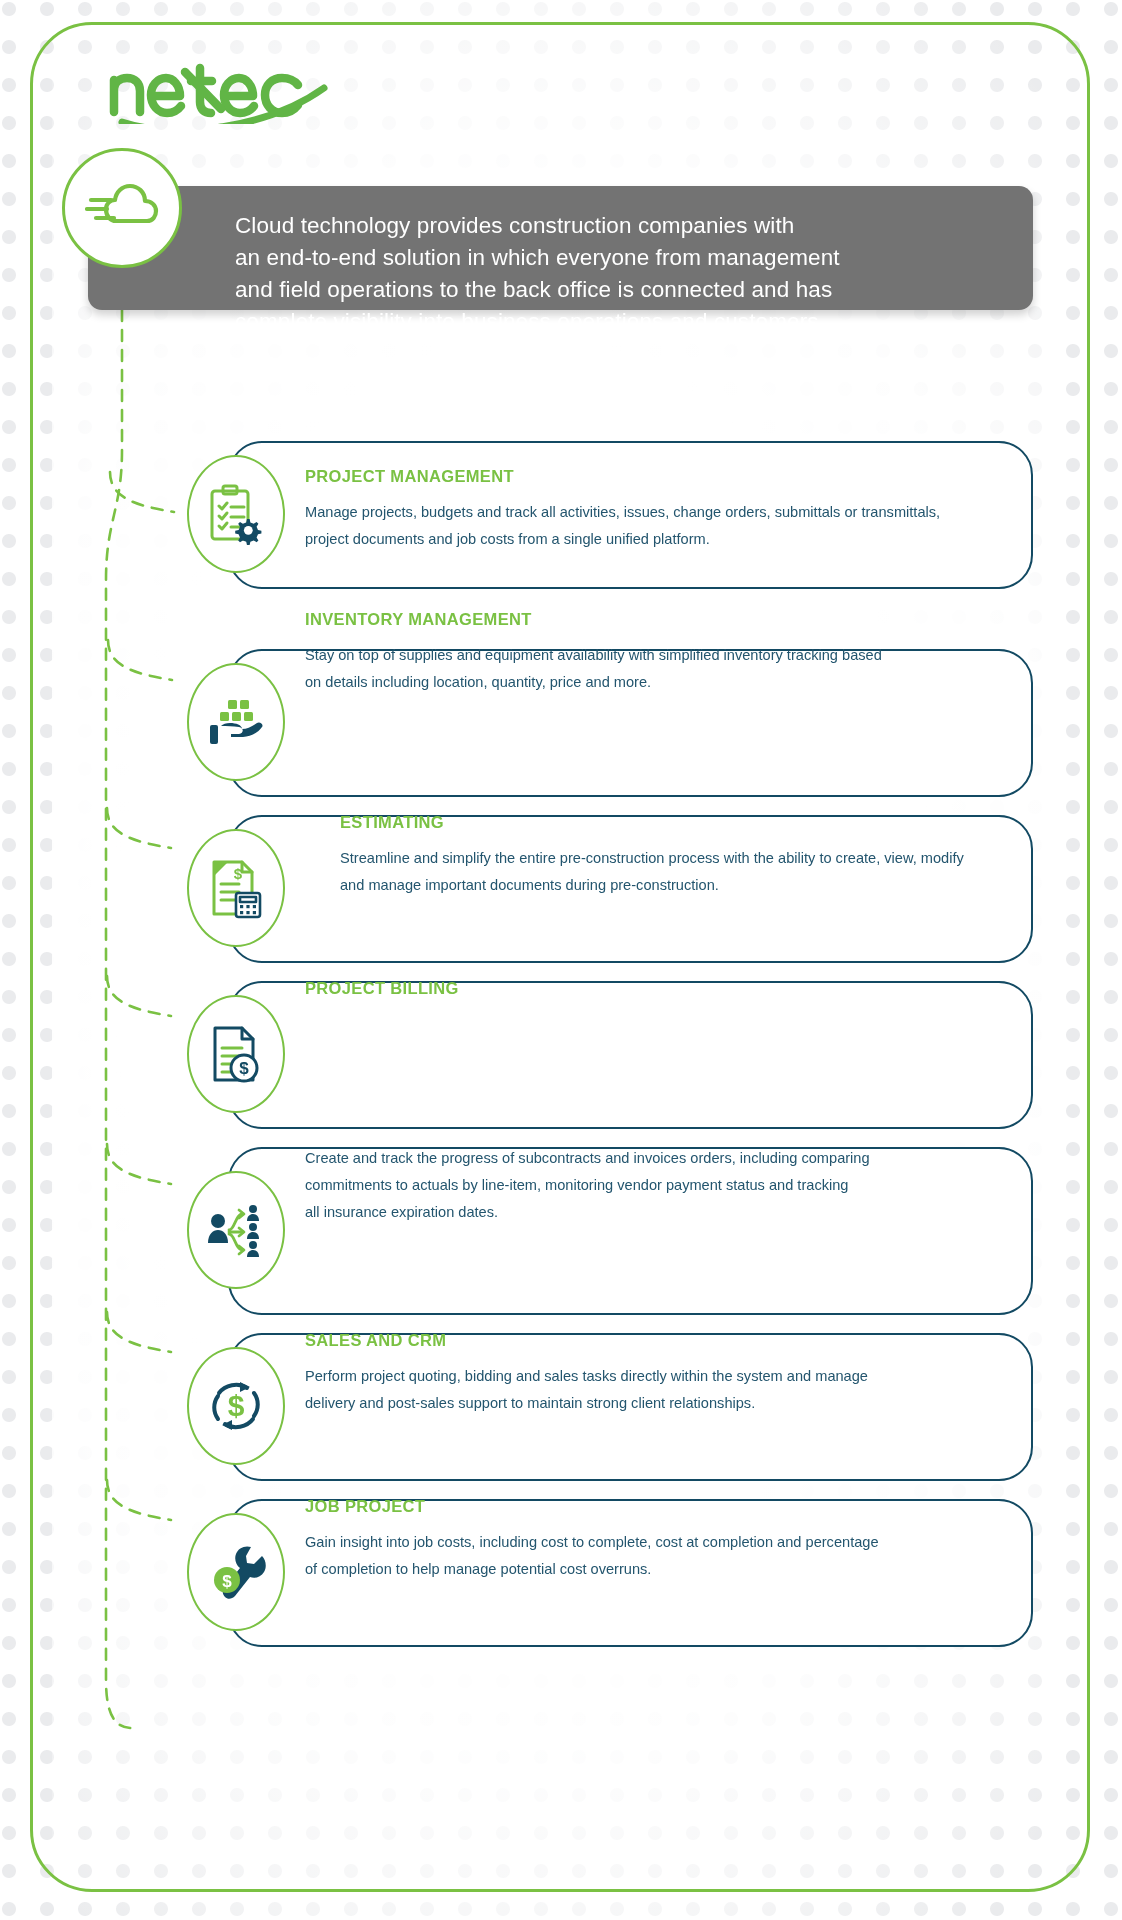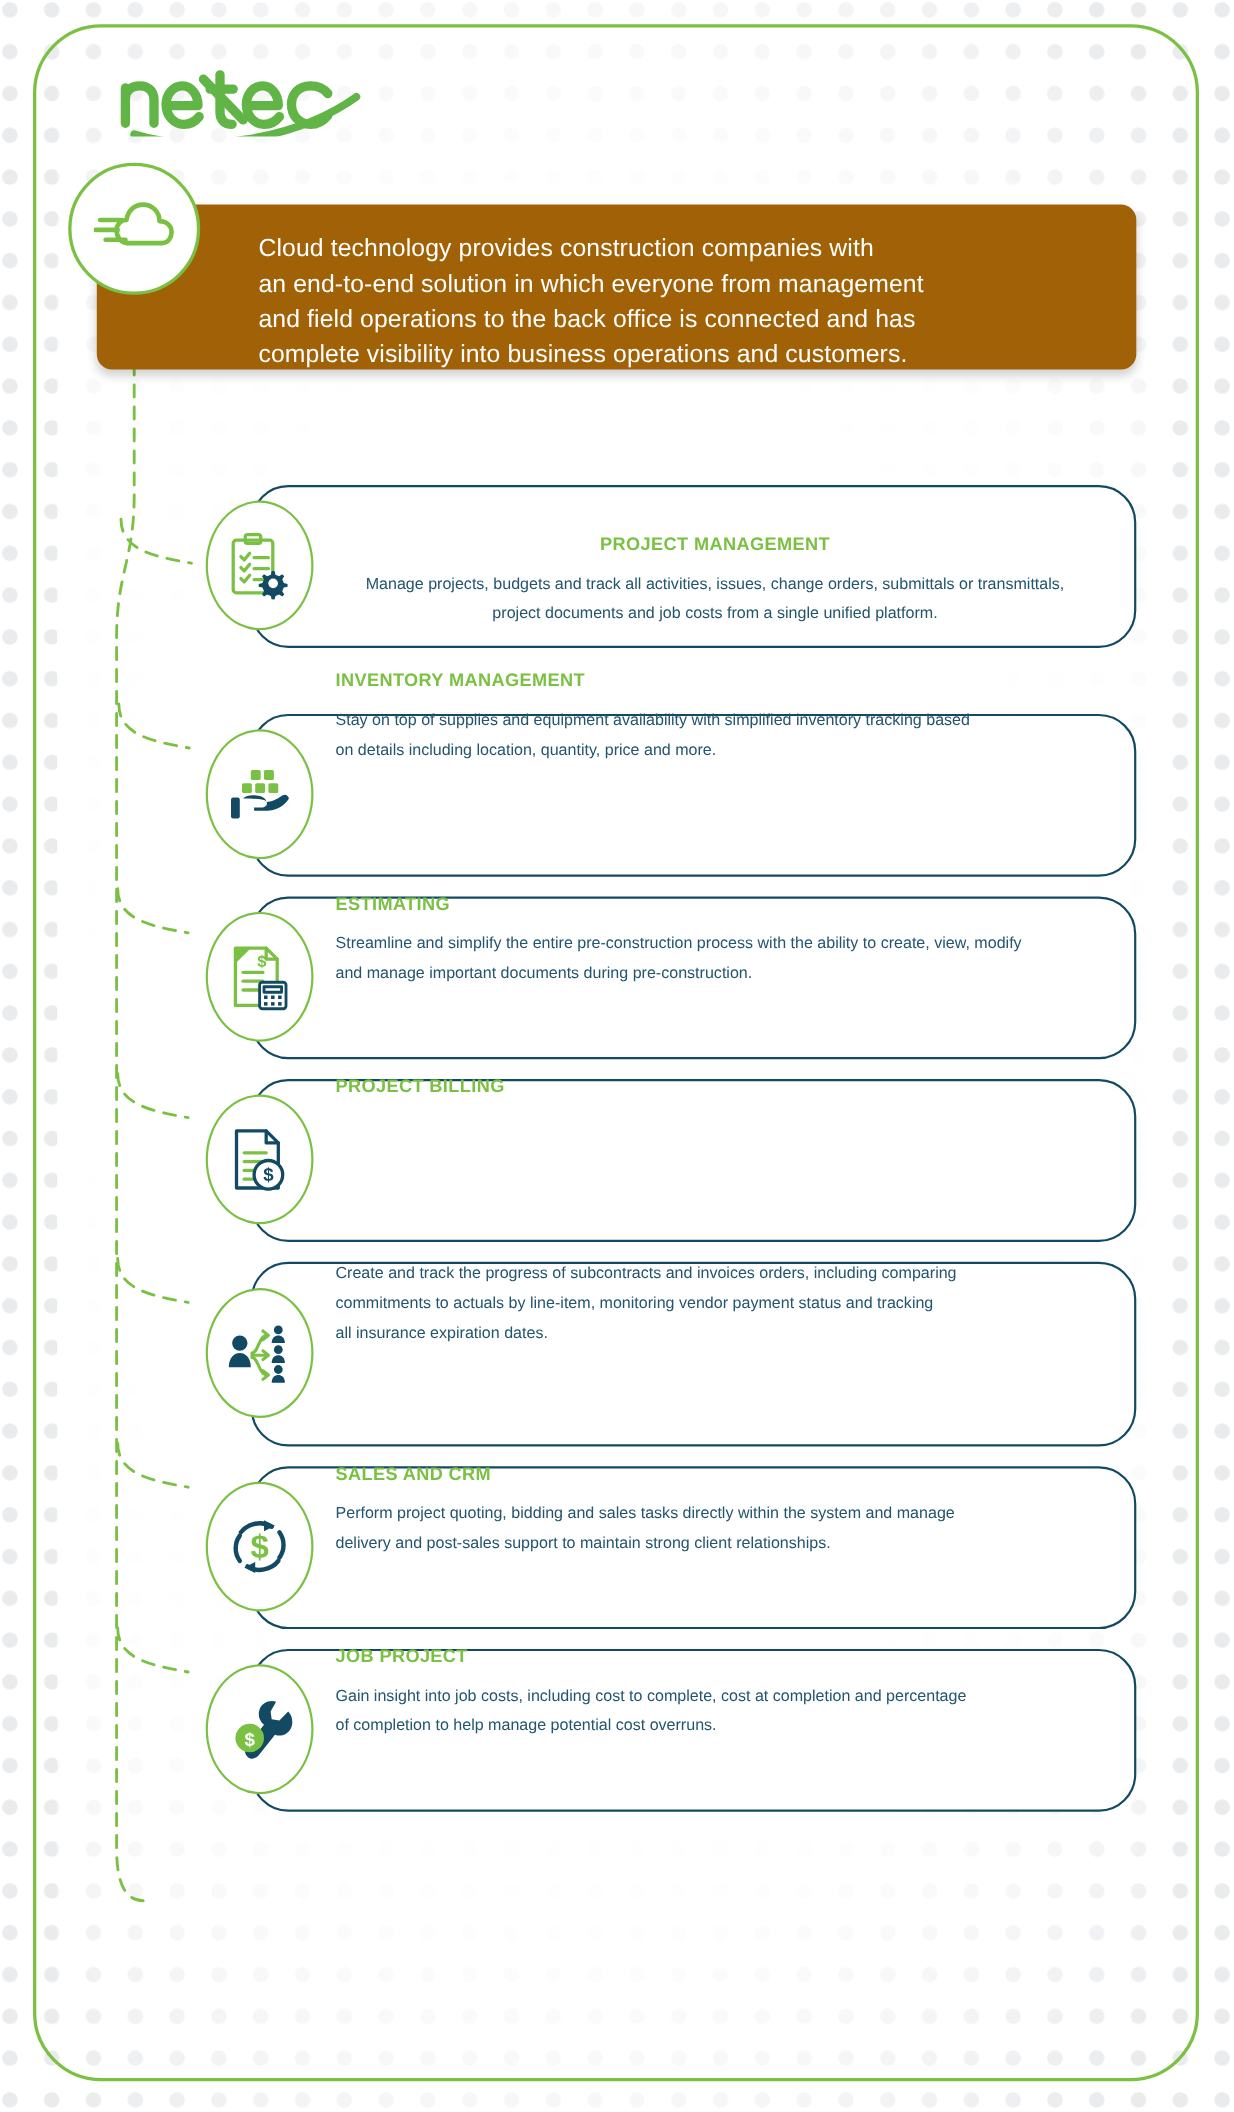--- a/index.html
+++ b/index.html
@@ -51,22 +51,22 @@
     position:absolute;left:62px;top:148px;
     width:120px;height:120px;border-radius:50%;
     background:#ffffff;border:3px solid #7ac143;
     box-sizing:border-box;
     display:flex;align-items:center;justify-content:center;
     z-index:6;
   }
   
   .hero{
     position:absolute;left:88px;top:186px;
-    width:945px;height:150px;
-    background:#a16207;
+    width:945px;height:124px;
+    background:#737373;
     border-radius:14px;
     box-shadow:0 5px 9px rgba(0,0,0,.18);
     z-index:4;
   }
   .hero-text{
     position:absolute;left:147px;top:24px;right:30px;
     color:#ffffff;
     font-size:22.5px;
     line-height:32px;
     letter-spacing:.1px;
@@ -204,21 +204,21 @@
           <path d="M12,43 l3,3 l5,-6"></path>
             <path d="M24,44 l13,0"></path>
         </g>
         <g fill="#134a63">
           <path d="M40,36 l2.6,0 l.8,3.4 l3.3,1.4 l2.9,-1.8 l1.8,1.8 l-1.8,2.9 l1.4,3.3 l3.4,.8 l0,2.6 l-3.4,.8 l-1.4,3.3 l1.8,2.9 l-1.8,1.8 l-2.9,-1.8 l-3.3,1.4 l-.8,3.4 l-2.6,0 l-.8,-3.4 l-3.3,-1.4 l-2.9,1.8 l-1.8,-1.8 l1.8,-2.9 l-1.4,-3.3 l-3.4,-.8 l0,-2.6 l3.4,-.8 l1.4,-3.3 l-1.8,-2.9 l1.8,-1.8 l2.9,1.8 l3.3,-1.4 z"></path>
           <circle cx="41.3" cy="47.3" r="4.4" fill="#ffffff"></circle>
         </g>
       </svg>
     </span>
   </div>
-  <div class="card-body" style="top:486px;text-align:center;">
+  <div class="card-body" style="top:467px;">
     <p class="card-title">PROJECT MANAGEMENT</p>
     <p class="card-desc">Manage projects, budgets and track all activities, issues, change orders, submittals or transmittals,
 project documents and job costs from a single unified platform.</p>
   </div>
 
   <div class="card" style="top:649px;height:148px;"></div>
   <div class="badge" style="top:663px;">
     <span>
       <svg width="60" height="52" viewBox="0 0 60 52">
         <g fill="#7ac143">
@@ -262,21 +262,21 @@
           <rect x="32" y="48" width="3.2" height="3.2"></rect>
             <rect x="38.4" y="48" width="3.2" height="3.2"></rect>
             <rect x="44.8" y="48" width="3.2" height="3.2"></rect>
           <rect x="32" y="54" width="3.2" height="3.2"></rect>
             <rect x="38.4" y="54" width="3.2" height="3.2"></rect>
             <rect x="44.8" y="54" width="3.2" height="3.2"></rect>
         </g>
       </svg>
     </span>
   </div>
-  <div class="card-body" style="top:813px;">
+  <div class="card-body" style="top:813px;margin-left:35px;">
     <p class="card-title">ESTIMATING</p>
     <p class="card-desc">Streamline and simplify the entire pre-construction process with the ability to create, view, modify
 and manage important documents during pre-construction.</p>
   </div>
 
   <div class="card" style="top:981px;height:148px;"></div>
   <div class="badge" style="top:995px;">
     <span>
       <svg width="56" height="60" viewBox="0 0 56 60">
         <g fill="none" stroke="#134a63" stroke-width="3" stroke-linecap="round" stroke-linejoin="round">

